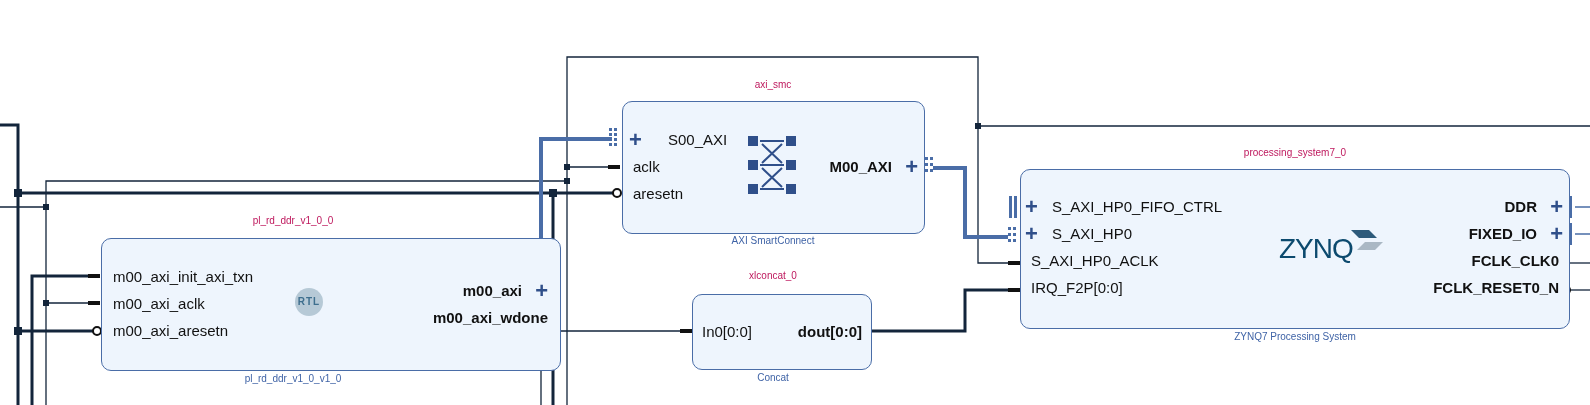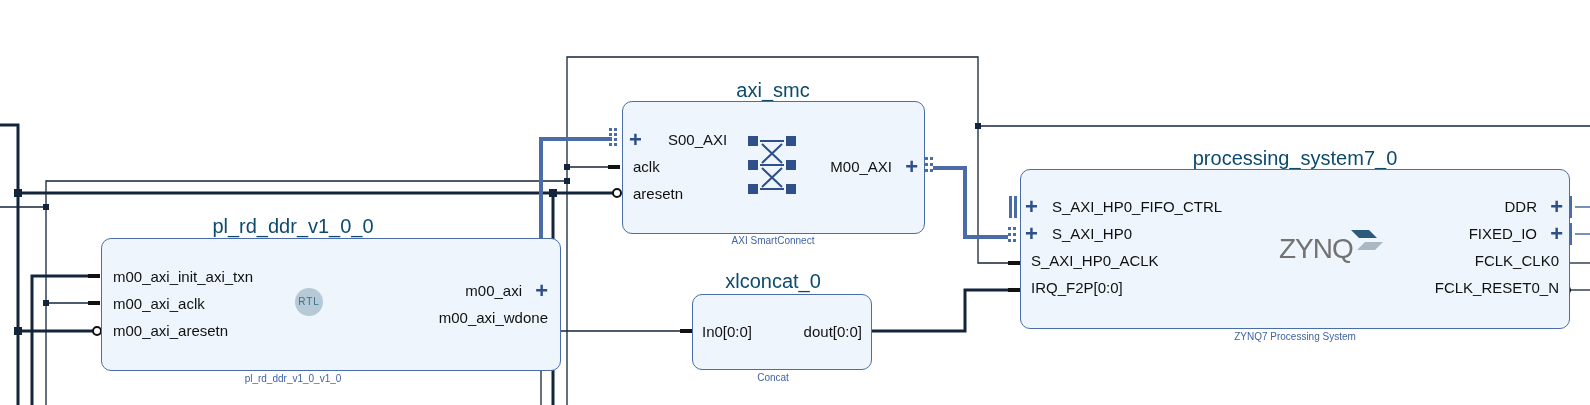--- a/index.html
+++ b/index.html
@@ -1,25 +1,25 @@
 <!DOCTYPE html>
 <html><head>
 <meta charset="utf-8">
 <style>
   html,body{margin:0;padding:0;background:#ffffff;}
   body{width:1590px;height:405px;position:relative;overflow:hidden;font-family:"Liberation Sans",sans-serif;}
   #canvas{position:absolute;left:0;top:0;width:1590px;height:405px;}
   .block{position:absolute;background:#eef5fd;border:1px solid #4a6da7;border-radius:10px;box-sizing:border-box;}
-  .inst{position:absolute;font-size:20px;color:#0c4a6e;white-space:nowrap;transform:translateX(-50%);}
+  .inst{position:absolute;font-size:10px;color:#be185d;white-space:nowrap;transform:translateX(-50%);}
   .ipname{position:absolute;font-size:10px;color:#3f63a6;white-space:nowrap;transform:translateX(-50%);}
   .port{position:absolute;font-size:15px;color:#111;white-space:nowrap;line-height:18px;}
-  .port.r{text-align:right;}
+  .port.r{text-align:right;font-weight:bold;}
   .plus{position:absolute;color:#2f4f8a;font-weight:bold;font-size:22px;line-height:18px;}
-  .rtl{position:absolute;width:28px;height:28px;border-radius:50%;background:#b6c9d6;color:#3e6f8e;font-size:10px;font-weight:normal;text-align:center;line-height:28px;letter-spacing:1px;}
-  .zynq{position:absolute;font-size:28px;color:#737373;letter-spacing:-1px;}
+  .rtl{position:absolute;width:28px;height:28px;border-radius:50%;background:#b6c9d6;color:#3e6f8e;font-size:10px;font-weight:bold;text-align:center;line-height:28px;letter-spacing:1px;}
+  .zynq{position:absolute;font-size:28px;color:#0c4a6e;letter-spacing:-1px;}
 </style>
 </head>
 <body>
 
 <div id="canvas">
 <svg width="1590" height="405" style="position:absolute;left:0;top:0">
   <g fill="none" stroke="#13253b">
 
     <path d="M567 405 V57 H978 V263 H1020" stroke-width="1.3"></path>
     <path d="M978 126 H1590" stroke-width="1.3"></path>

